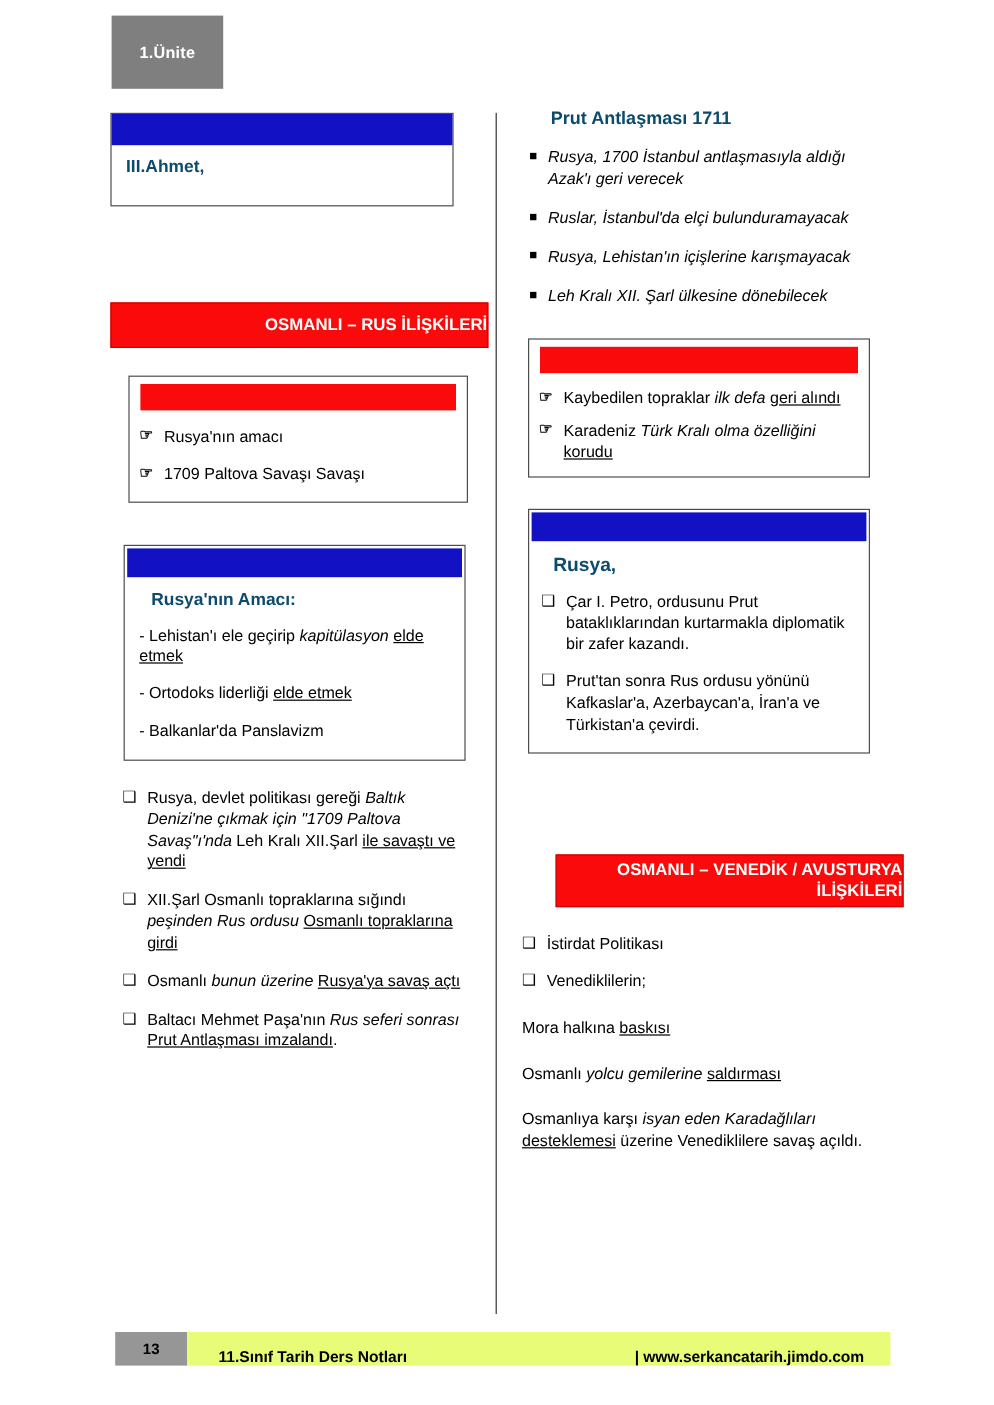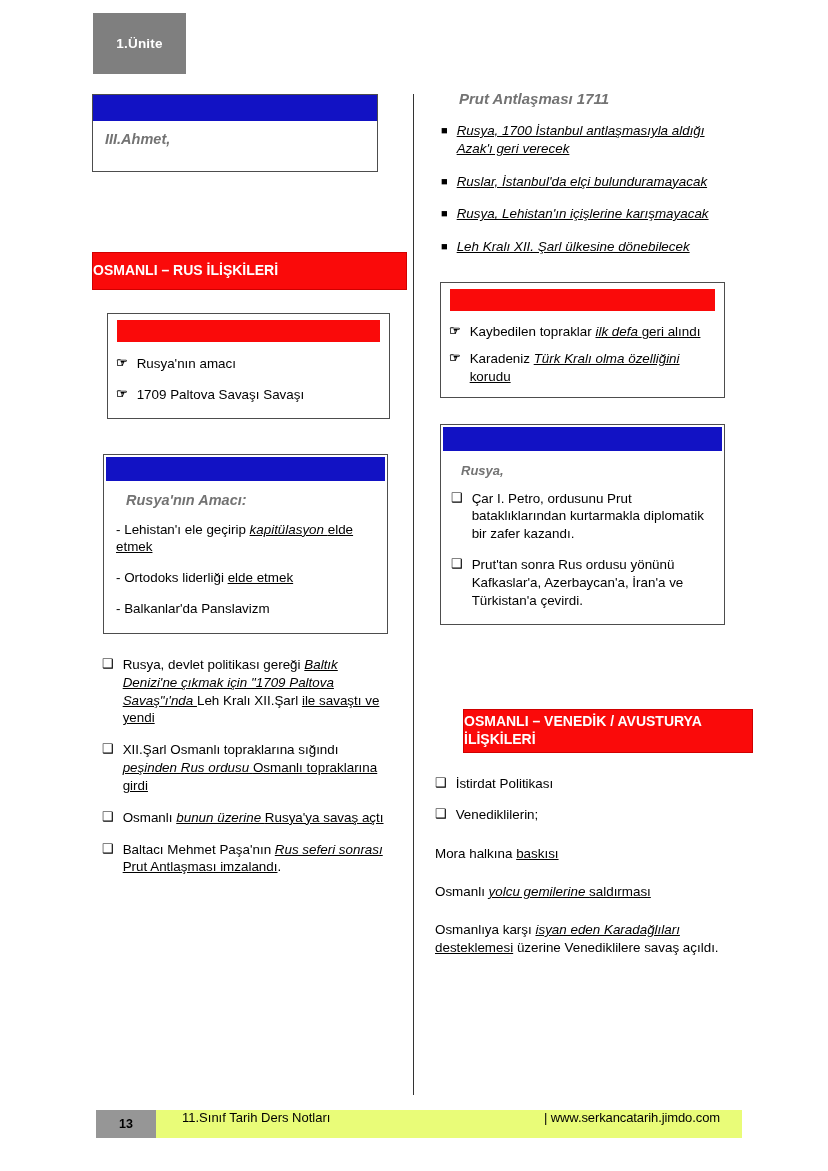--- a/index.html
+++ b/index.html
@@ -92,38 +92,37 @@
   }
   .cap-red-inset {
     background: #fa0a0a;
     height: 22px;
     margin: 6px 9px 5px 9px;
   }
   .box-body {
     padding: 10px 12px 12px 12px;
   }
   .box-title-blue {
-    color: #737373;
+    color: #0c4a6e;
     font-weight: bold;
     font-size: 14.5px;
     margin: 0 0 10px 0;
-    font-style: italic;
   }
   .box-title-blue.indent { margin-left: 10px; }
 
   
   .banner {
     background: #fa0a0a;
     color: #ffffff;
     font-weight: bold;
     font-size: 14px;
     text-align: center;
     display: flex;
     flex-direction: column;
-    align-items: flex-start;
+    align-items: flex-end;
     justify-content: center;
     line-height: 1.25;
     box-sizing: border-box;
     border: 1px solid #d00000;
   }
 
   
   .para {
     font-size: 13.4px;
     line-height: 1.33;
@@ -152,21 +151,21 @@
   .mk-square {
     font-size: 11px;
     line-height: 1.55;
   }
   .mk-box {
     font-size: 13px;
     line-height: 1.25;
   }
 
   b { font-weight: normal; }
-  i { font-style: italic; text-decoration: underline; }
+  i { font-style: italic; }
   u { text-decoration: underline; }
 
   
   .footer {
     position: absolute;
     left: 96px;
     top: 1110px;
     width: 646px;
     height: 28px;
     display: flex;
@@ -179,25 +178,25 @@
     font-size: 12.5px;
     font-weight: bold;
     display: flex;
     align-items: center;
     justify-content: center;
   }
   .footer-bar {
     flex: 1;
     background: #e9fc78;
     display: flex;
-    align-items: flex-start;
+    align-items: flex-end;
     justify-content: space-between;
     padding: 0 22px 0 26px;
     font-size: 13px;
-    font-weight: normal;
+    font-weight: bold;
   }
   .footer-url { letter-spacing: -0.1px; }
 </style>
 </head>
 <body>
 
 <div class="header">
   <div class="header-unit">1.Ünite</div>
 </div>
 
@@ -300,21 +299,21 @@
       <div class="li">
         <span class="li-marker mk-hand">☞</span>
         <span class="li-text"><b>Karadeniz </b><i>Türk Kralı olma özelliğini </i><u>korudu</u></span>
       </div>
     </div>
   </div>
 
   <div class="boxed" style="margin-top:26px; margin-left:5px; width:285px;">
     <div class="cap-blue-inset"></div>
     <div class="box-body" style="padding:12px 12px 14px 10px;">
-      <div class="box-title-blue indent" style="margin-bottom:12px; font-size:13px;">Rusya,</div>
+      <div class="box-title-blue indent" style="margin-bottom:12px; font-size:16px;">Rusya,</div>
       <div class="li" style="margin-bottom:13px;">
         <span class="li-marker mk-box">❑</span>
         <span class="li-text">Çar I. Petro, ordusunu Prut bataklıklarından kurtarmakla diplomatik bir zafer kazandı.</span>
       </div>
       <div class="li">
         <span class="li-marker mk-box">❑</span>
         <span class="li-text">Prut'tan sonra Rus ordusu yönünü Kafkaslar'a, Azerbaycan'a, İran'a ve Türkistan'a çevirdi.</span>
       </div>
     </div>
   </div>

